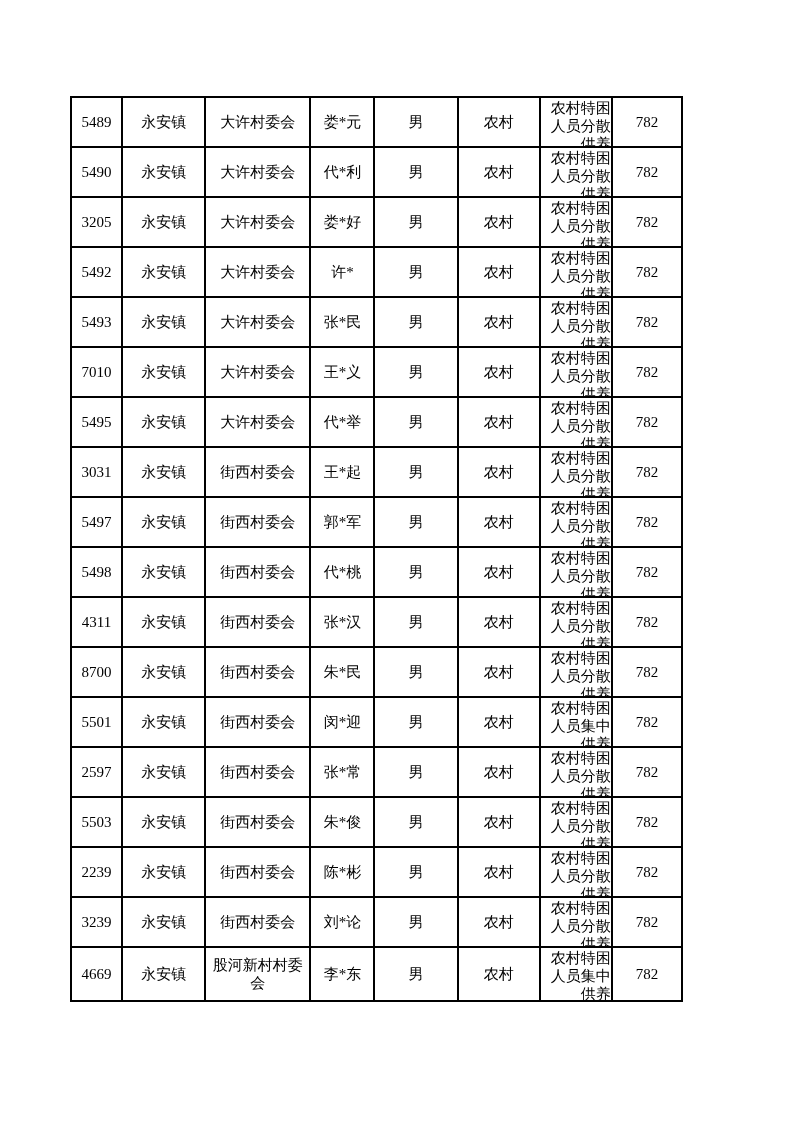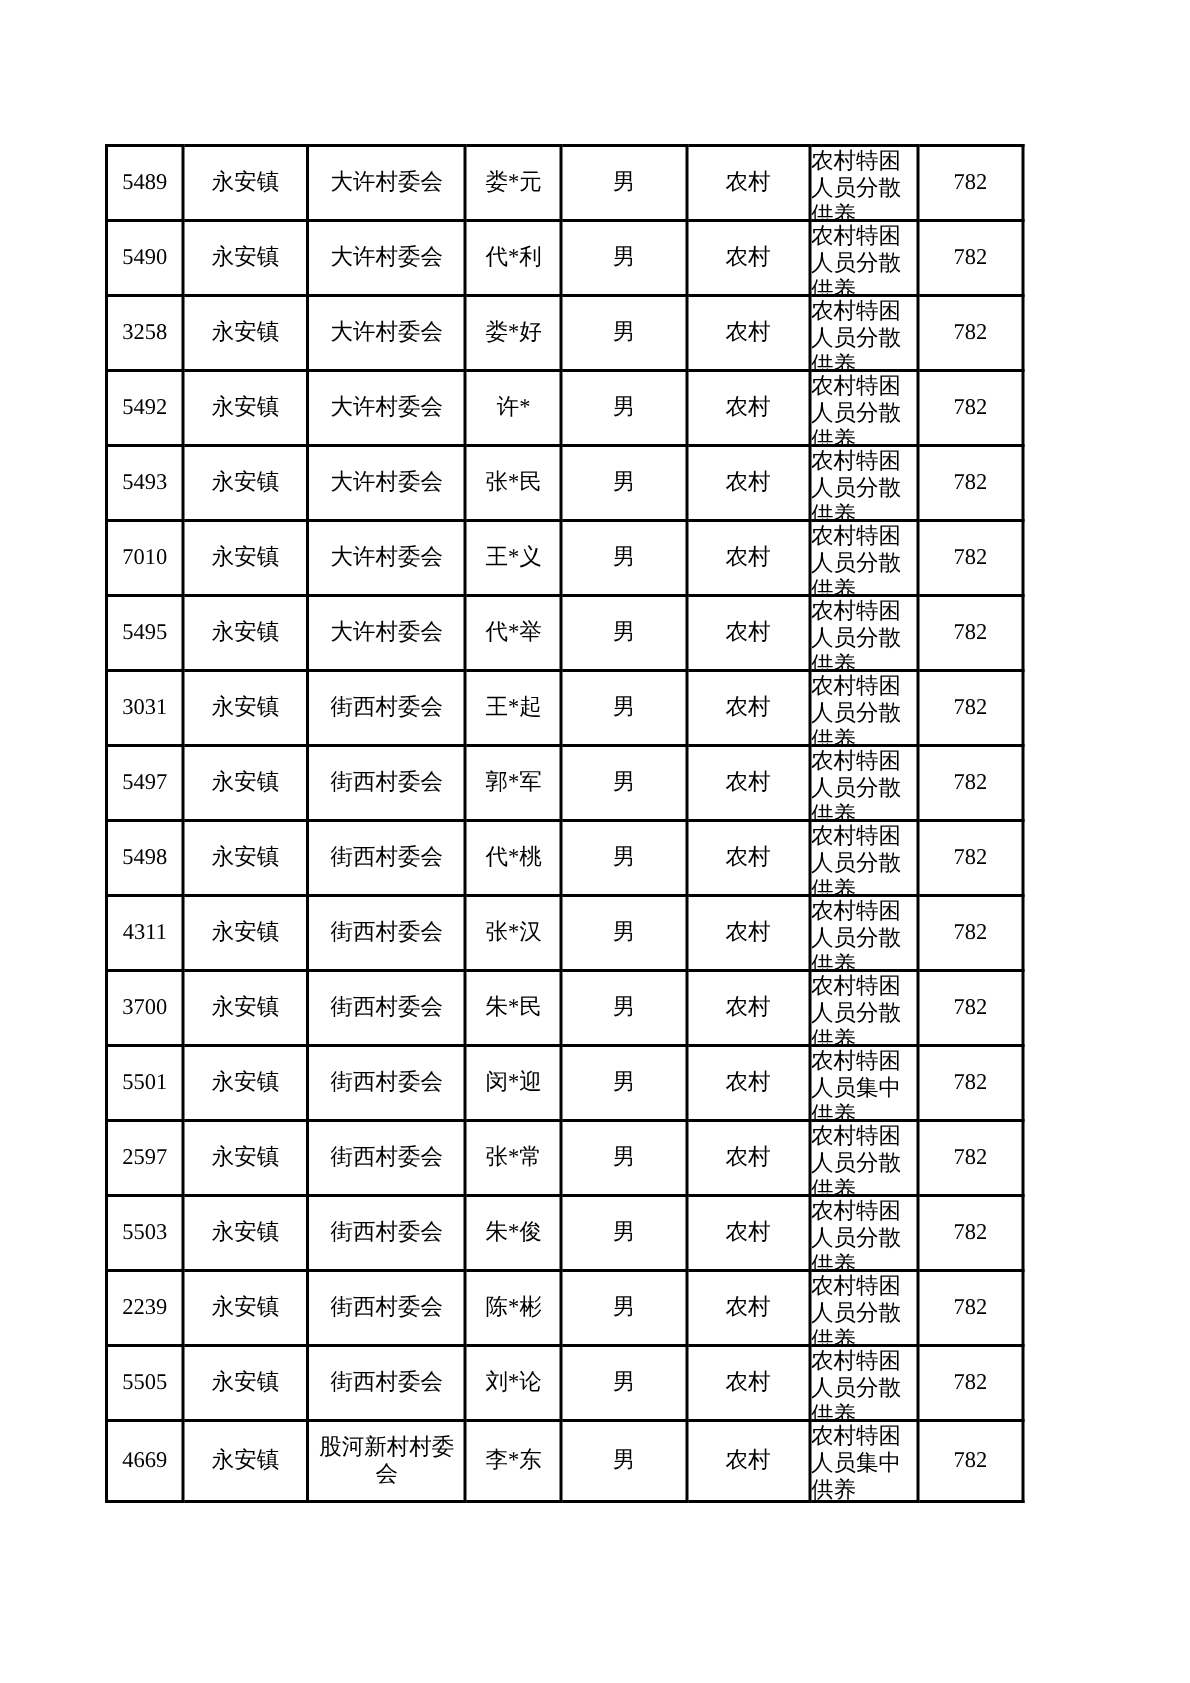--- a/index.html
+++ b/index.html
@@ -45,21 +45,21 @@
     overflow: hidden;
     display: flex;
     align-items: center;
     justify-content: center;
     text-align: center;
     line-height: 18px;
   }
   
   .cell-top {
     display: block;
-    text-align: left;
+    text-align: right;
     line-height: 18px;
     padding-top: 1px;
   }
   tr:last-child .cell { height: 51px; }
 </style>
 </head>
 <body>
 
 <div class="page">
   <table class="roster">
@@ -121,21 +121,21 @@
           </td>
           <td>
             <div class="cell cell-top">农村特困人员分散供养</div>
           </td>
           <td>
             <div class="cell">782</div>
           </td>
         </tr>
         <tr>
           <td>
-            <div class="cell">3258</div>
+            <div class="cell">3205</div>
           </td>
           <td>
             <div class="cell">永安镇</div>
           </td>
           <td>
             <div class="cell">大许村委会</div>
           </td>
           <td>
             <div class="cell">娄*好</div>
           </td>
@@ -355,21 +355,21 @@
           </td>
           <td>
             <div class="cell cell-top">农村特困人员分散供养</div>
           </td>
           <td>
             <div class="cell">782</div>
           </td>
         </tr>
         <tr>
           <td>
-            <div class="cell">3700</div>
+            <div class="cell">8700</div>
           </td>
           <td>
             <div class="cell">永安镇</div>
           </td>
           <td>
             <div class="cell">街西村委会</div>
           </td>
           <td>
             <div class="cell">朱*民</div>
           </td>
@@ -485,21 +485,21 @@
           </td>
           <td>
             <div class="cell cell-top">农村特困人员分散供养</div>
           </td>
           <td>
             <div class="cell">782</div>
           </td>
         </tr>
         <tr>
           <td>
-            <div class="cell">5505</div>
+            <div class="cell">3239</div>
           </td>
           <td>
             <div class="cell">永安镇</div>
           </td>
           <td>
             <div class="cell">街西村委会</div>
           </td>
           <td>
             <div class="cell">刘*论</div>
           </td>

